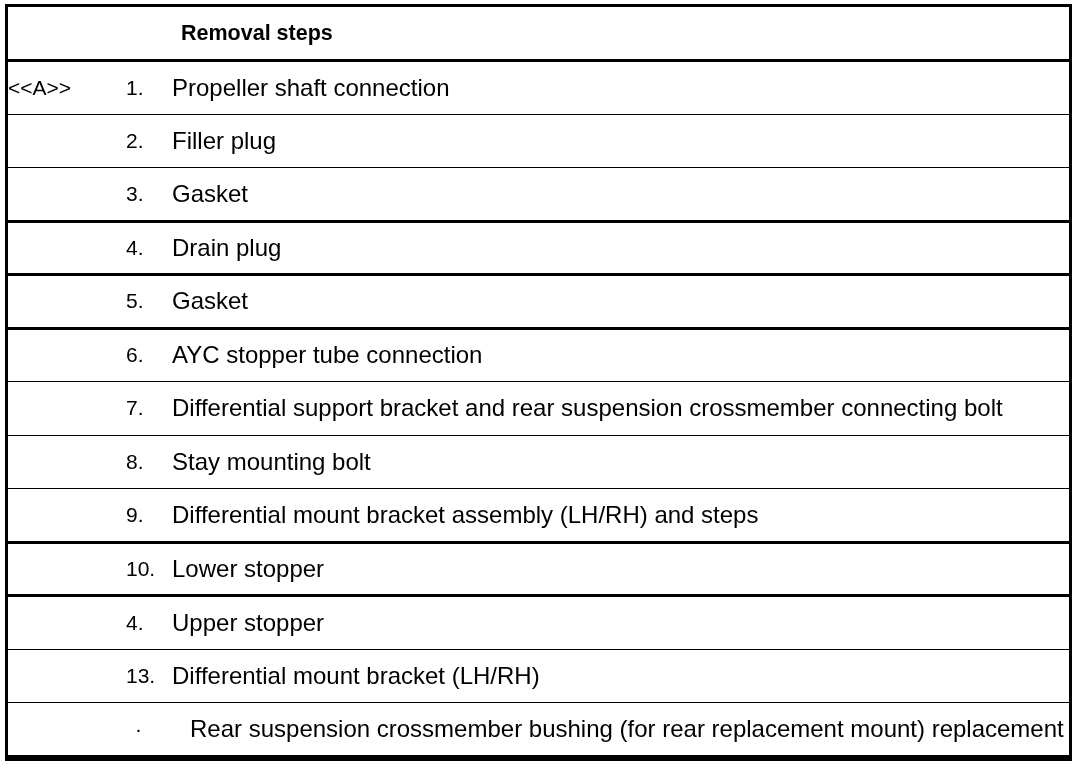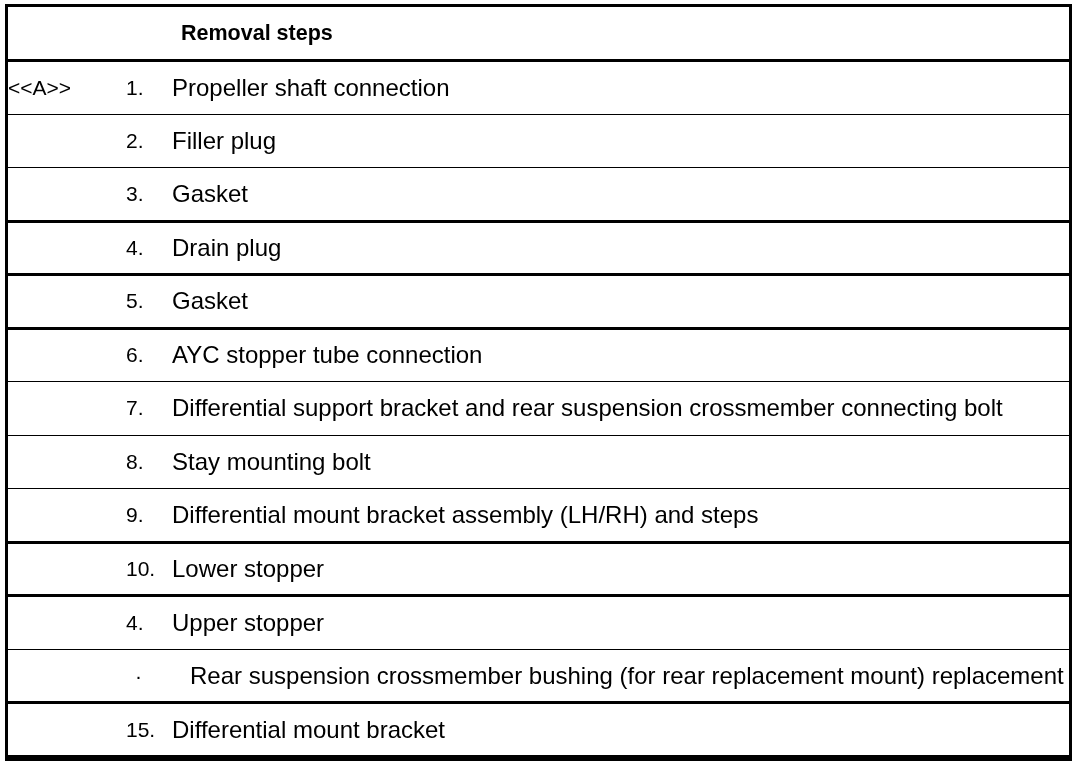--- a/index.html
+++ b/index.html
@@ -182,29 +182,29 @@
             <td class="gap empty-cell"></td>
             <td class="num">10.</td>
             <td class="desc">Lower stopper</td>
           </tr>
           <tr class="rule-thin">
             <td class="ref empty-cell"></td>
             <td class="gap empty-cell"></td>
             <td class="num">4.</td>
             <td class="desc">Upper stopper</td>
           </tr>
+          <tr class="rule-thin">
+            <td class="ref empty-cell"></td>
+            <td class="gap empty-cell"></td>
+            <td class="num">13.</td>
+            <td class="desc">Differential mount bracket (LH/RH)</td>
+          </tr>
           <tr class="rule-thick">
             <td class="ref empty-cell"></td>
             <td class="gap empty-cell"></td>
             <td class="num bullet">·</td>
             <td class="desc indented">Rear suspension crossmember bushing (for rear replacement mount) replacement</td>
-          </tr>
-          <tr class="rule-thick">
-            <td class="ref empty-cell"></td>
-            <td class="gap empty-cell"></td>
-            <td class="num">15.</td>
-            <td class="desc">Differential mount bracket</td>
           </tr>
         </tbody>
     </table>
   </div>
 
 </div>
 
 </body></html>

